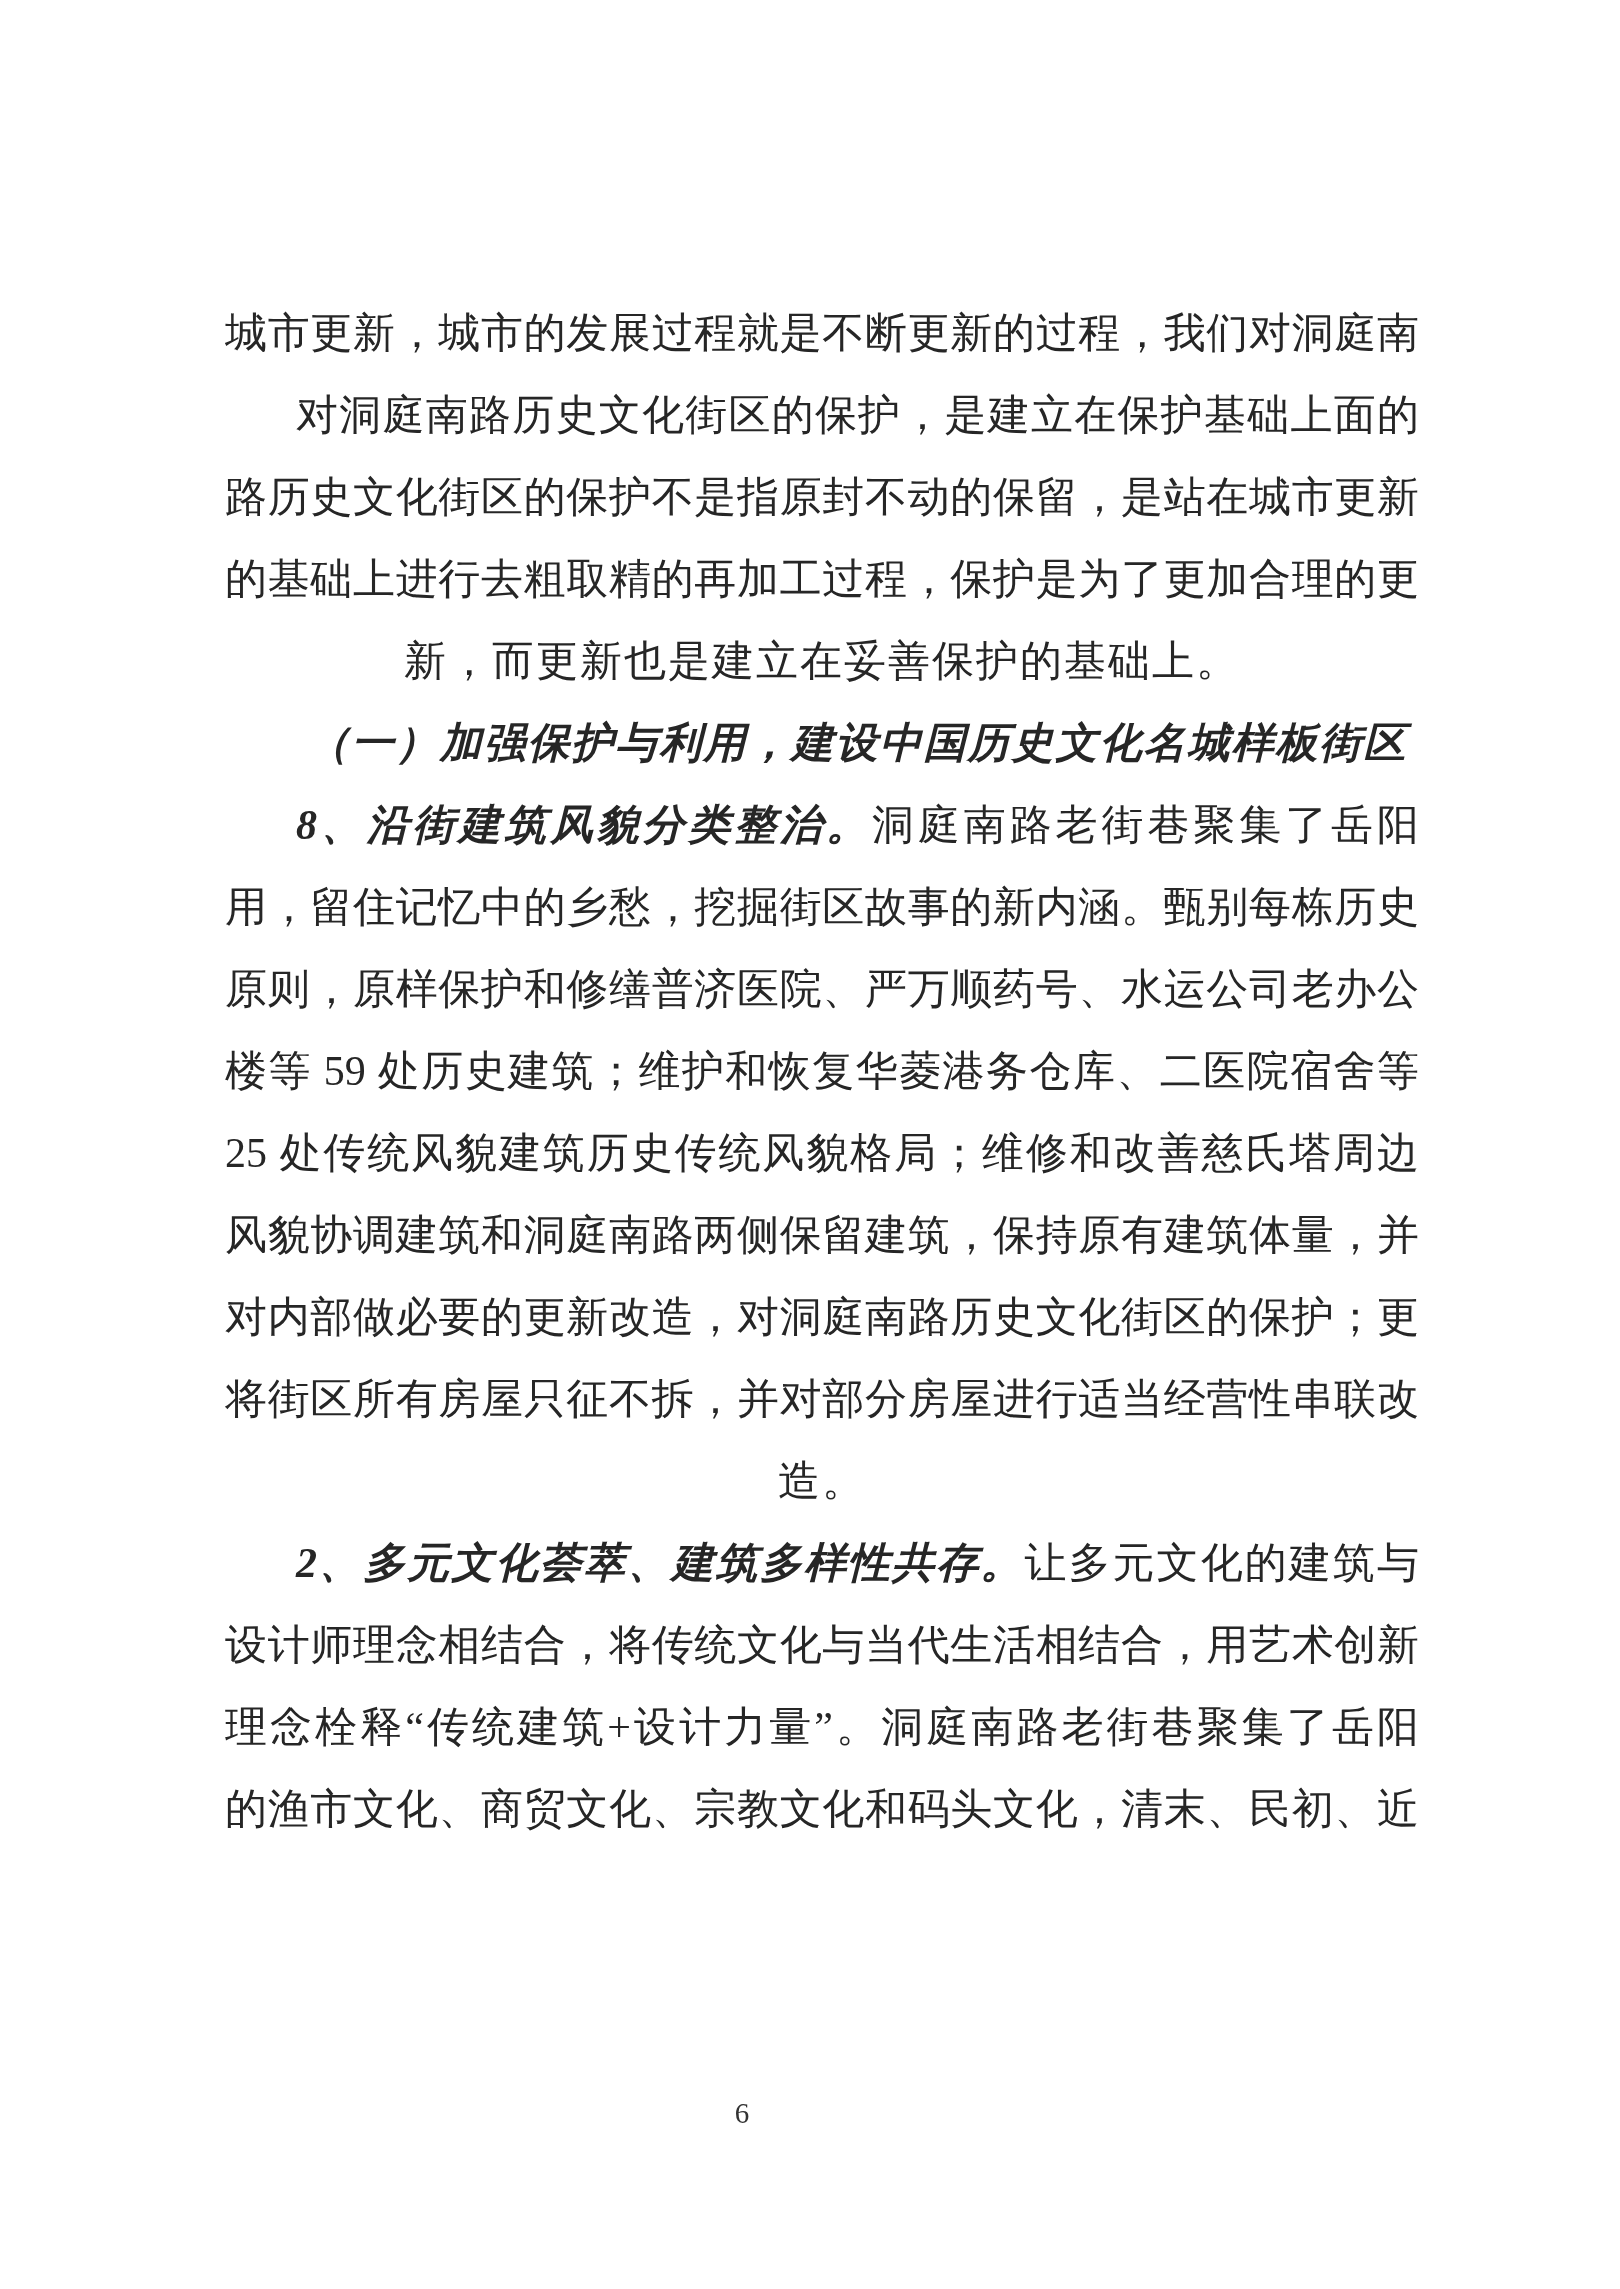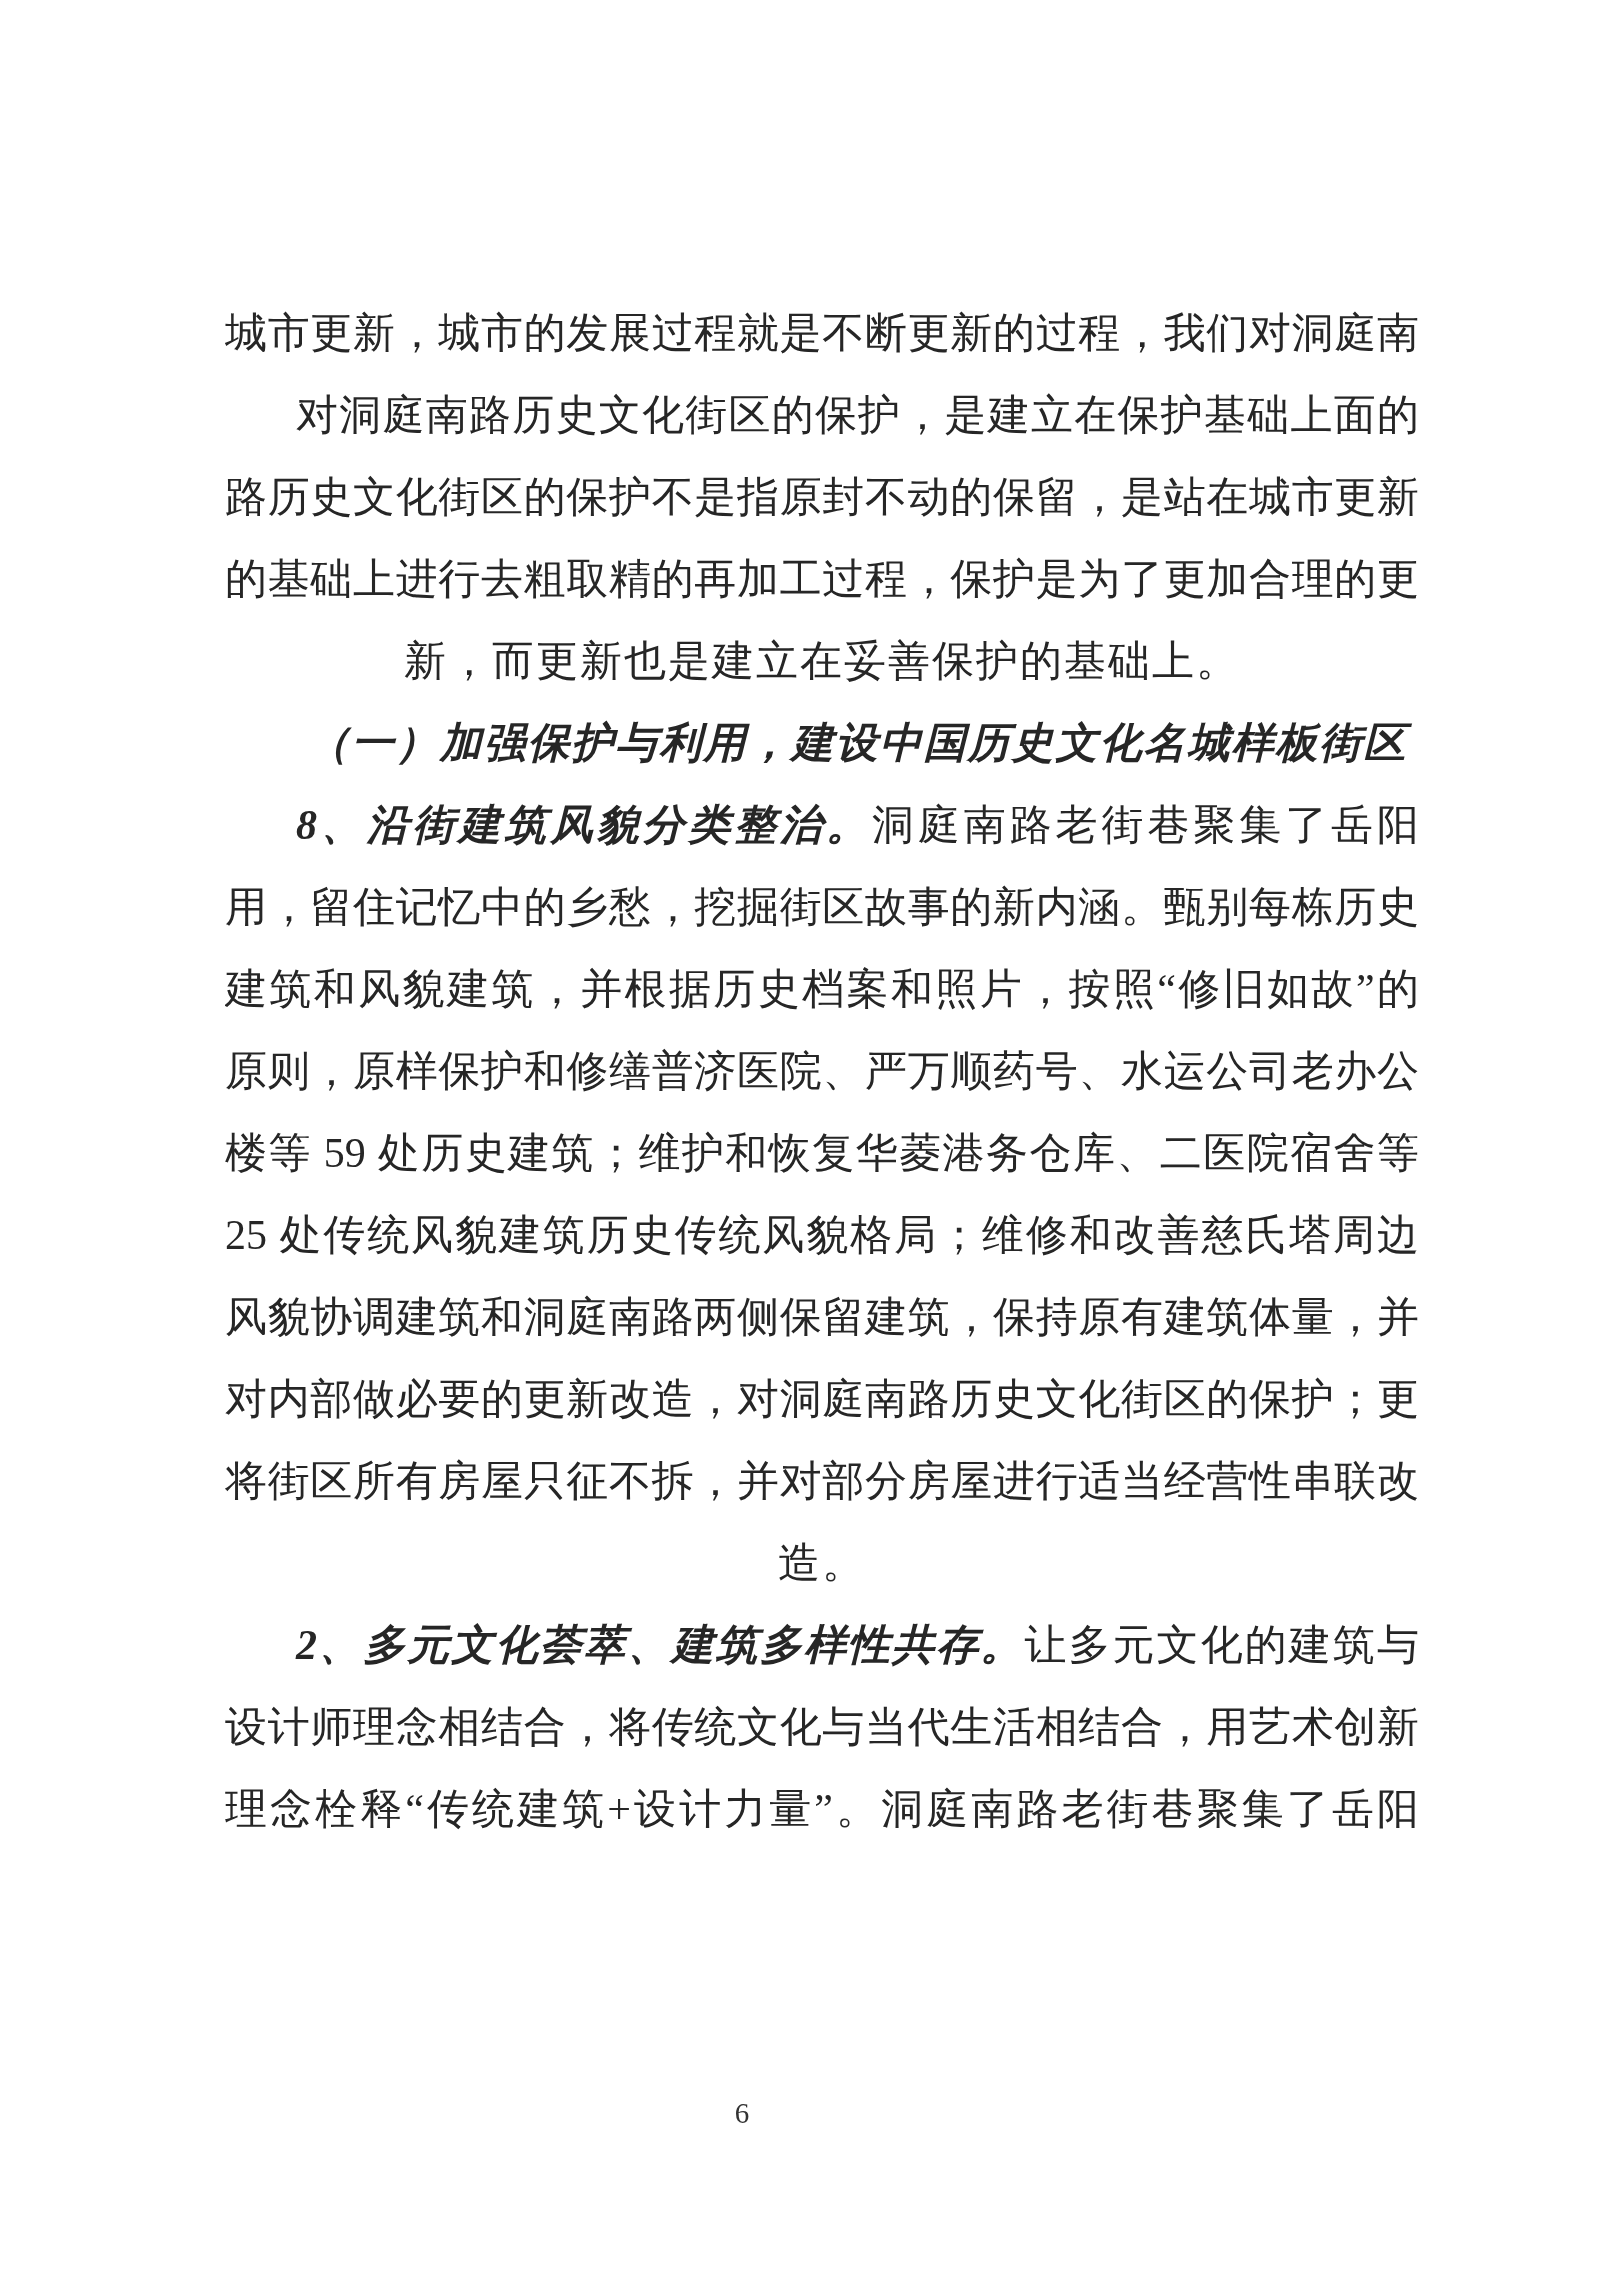--- a/index.html
+++ b/index.html
@@ -58,27 +58,27 @@
 
 <div class="text-block">
   <div class="line"><span class="b"></span><span>城市更新，城市的发展过程就是不断更新的过程，我们对洞庭南</span></div>
   <div class="line indent"><span class="b"></span><span>对洞庭南路历史文化街区的保护，是建立在保护基础上面的</span></div>
   <div class="line"><span class="b"></span><span>路历史文化街区的保护不是指原封不动的保留，是站在城市更新</span></div>
   <div class="line"><span class="b"></span><span>的基础上进行去粗取精的再加工过程，保护是为了更加合理的更</span></div>
   <div class="line flush"><span class="b"></span><span>新，而更新也是建立在妥善保护的基础上。</span></div>
   <div class="line indent flush"><span class="b">（一）加强保护与利用，建设中国历史文化名城样板街区</span><span></span></div>
   <div class="line indent"><span class="b">8、沿街建筑风貌分类整治。</span><span>洞庭南路老街巷聚集了岳阳</span></div>
   <div class="line"><span class="b"></span><span>用，留住记忆中的乡愁，挖掘街区故事的新内涵。甄别每栋历史</span></div>
-  <div class="line"><span class="b"></span><span>建筑和风貌建筑，并根据历史档案和照片，按照“修旧如故”的</span></div>
   <div class="line"><span class="b"></span><span>原则，原样保护和修缮普济医院、严万顺药号、水运公司老办公</span></div>
   <div class="line"><span class="b"></span><span>楼等 59 处历史建筑；维护和恢复华菱港务仓库、二医院宿舍等</span></div>
   <div class="line"><span class="b"></span><span>25 处传统风貌建筑历史传统风貌格局；维修和改善慈氏塔周边</span></div>
   <div class="line"><span class="b"></span><span>风貌协调建筑和洞庭南路两侧保留建筑，保持原有建筑体量，并</span></div>
   <div class="line"><span class="b"></span><span>对内部做必要的更新改造，对洞庭南路历史文化街区的保护；更</span></div>
   <div class="line"><span class="b"></span><span>将街区所有房屋只征不拆，并对部分房屋进行适当经营性串联改</span></div>
   <div class="line flush"><span class="b"></span><span>造。</span></div>
   <div class="line indent"><span class="b">2、多元文化荟萃、建筑多样性共存。</span><span>让多元文化的建筑与</span></div>
   <div class="line"><span class="b"></span><span>设计师理念相结合，将传统文化与当代生活相结合，用艺术创新</span></div>
   <div class="line"><span class="b"></span><span>理念栓释“传统建筑+设计力量”。洞庭南路老街巷聚集了岳阳</span></div>
+  <div class="line"><span class="b"></span><span>的渔市文化、商贸文化、宗教文化和码头文化，清末、民初、近</span></div>
 </div>
 
 <div class="page-num">6</div>
 
 
 </body></html>

